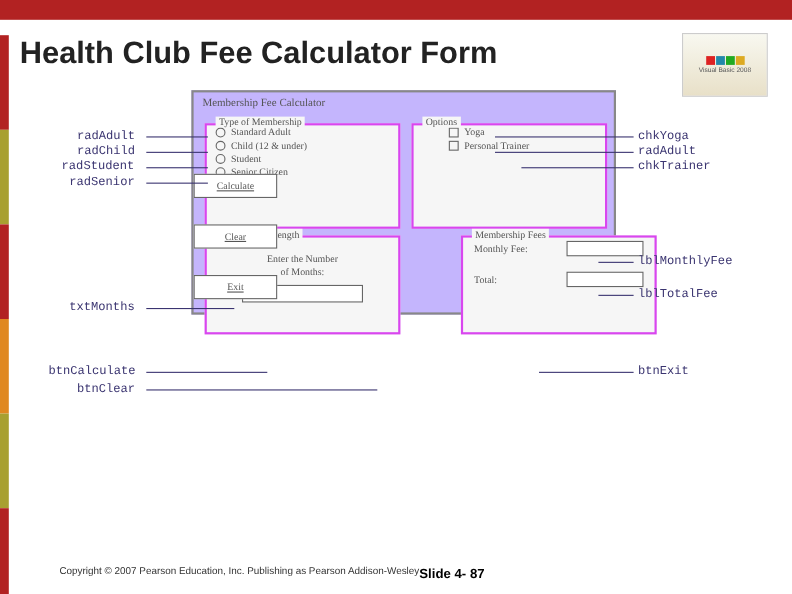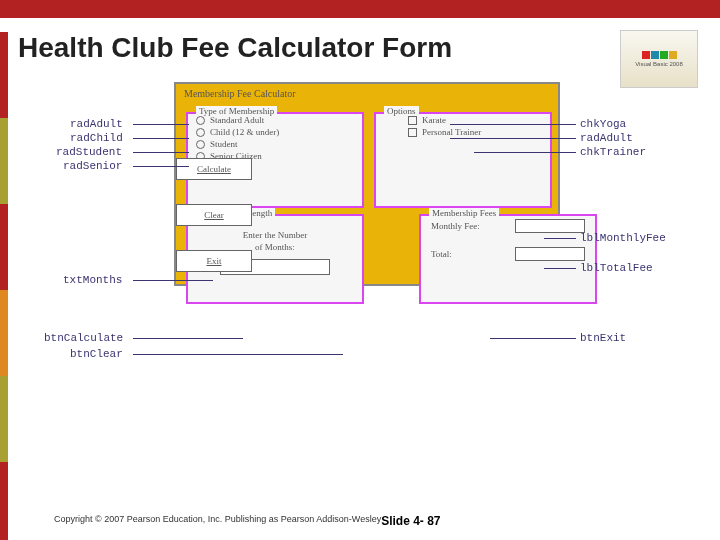--- a/index.html
+++ b/index.html
@@ -8,21 +8,21 @@
   .side-bars { position: absolute; left: 0; top: 32px; width: 8px; }
   .bar { width: 8px; height: 86px; }
   .bar.red { background: #b22222; }
   .bar.olive { background: #a8a030; }
   .bar.orange { background: #e08820; }
   .title { font-size: 28px; margin: 14px 0 0 18px; color: #222; }
   .logo { position: absolute; right: 22px; top: 30px; width: 78px; height: 58px; border: 1px solid #ccc; display: flex; flex-direction: column; align-items: center; justify-content: center; font-size: 6px; color: #555; background: linear-gradient(#f8f8f0,#e8e0c8); }
   .logo-blocks { display: flex; gap: 1px; margin-bottom: 2px; }
   .logo-blocks span { width: 8px; height: 8px; }
   .content { position: relative; margin: 18px 0 0 0; padding: 0 30px; }
-  .mock { position: absolute; left: 174px; top: 0; width: 386px; height: 204px; border: 2px solid #888; background: #eab308; }
+  .mock { position: absolute; left: 174px; top: 0; width: 386px; height: 204px; border: 2px solid #888; background: #c4b5fd; }
   .mock-title { position: absolute; left: 8px; top: 4px; font-size: 10px; font-family: 'Comic Sans MS', cursive; color: #555; }
   .group { position: absolute; border: 2px solid #d946ef; background: #f6f6f6; }
   .group-label { position: absolute; top: -8px; left: 8px; font-size: 9px; font-family: 'Comic Sans MS', cursive; color: #555; background: #f6f6f6; padding: 0 3px; }
   .g-type { left: 10px; top: 28px; width: 178px; height: 96px; }
   .g-opts { left: 198px; top: 28px; width: 178px; height: 96px; padding-left: 24px; }
   .g-len { left: 10px; top: 130px; width: 178px; height: 90px; }
   .g-fees { left: 198px; top: 130px; width: 178px; height: 90px; margin-left: 45px; }
   .opt-row { display: flex; align-items: center; gap: 5px; font-size: 9px; font-family: 'Comic Sans MS', cursive; color: #555; padding: 1px 8px; }
   .opt-row:first-of-type { margin-top: 10px; }
   .radio { width: 9px; height: 9px; border: 1px solid #666; border-radius: 50%; flex-shrink: 0; }
@@ -88,21 +88,21 @@
       <div class="opt-row">
           <span class="radio"></span>
           <span>Senior Citizen</span>
         </div>
     </div>
 
     <div class="group g-opts">
       <div class="group-label">Options</div>
       <div class="opt-row">
           <span class="check"></span>
-          <span>Karate</span>
+          <span>Yoga</span>
         </div>
       <div class="opt-row">
           <span class="check"></span>
           <span>Personal Trainer</span>
         </div>
     </div>
 
     <div class="group g-len">
       <div class="group-label">Membership Length</div>
       <div class="len-text"><span>Enter the Number</span><br><span>of Months:</span></div>

